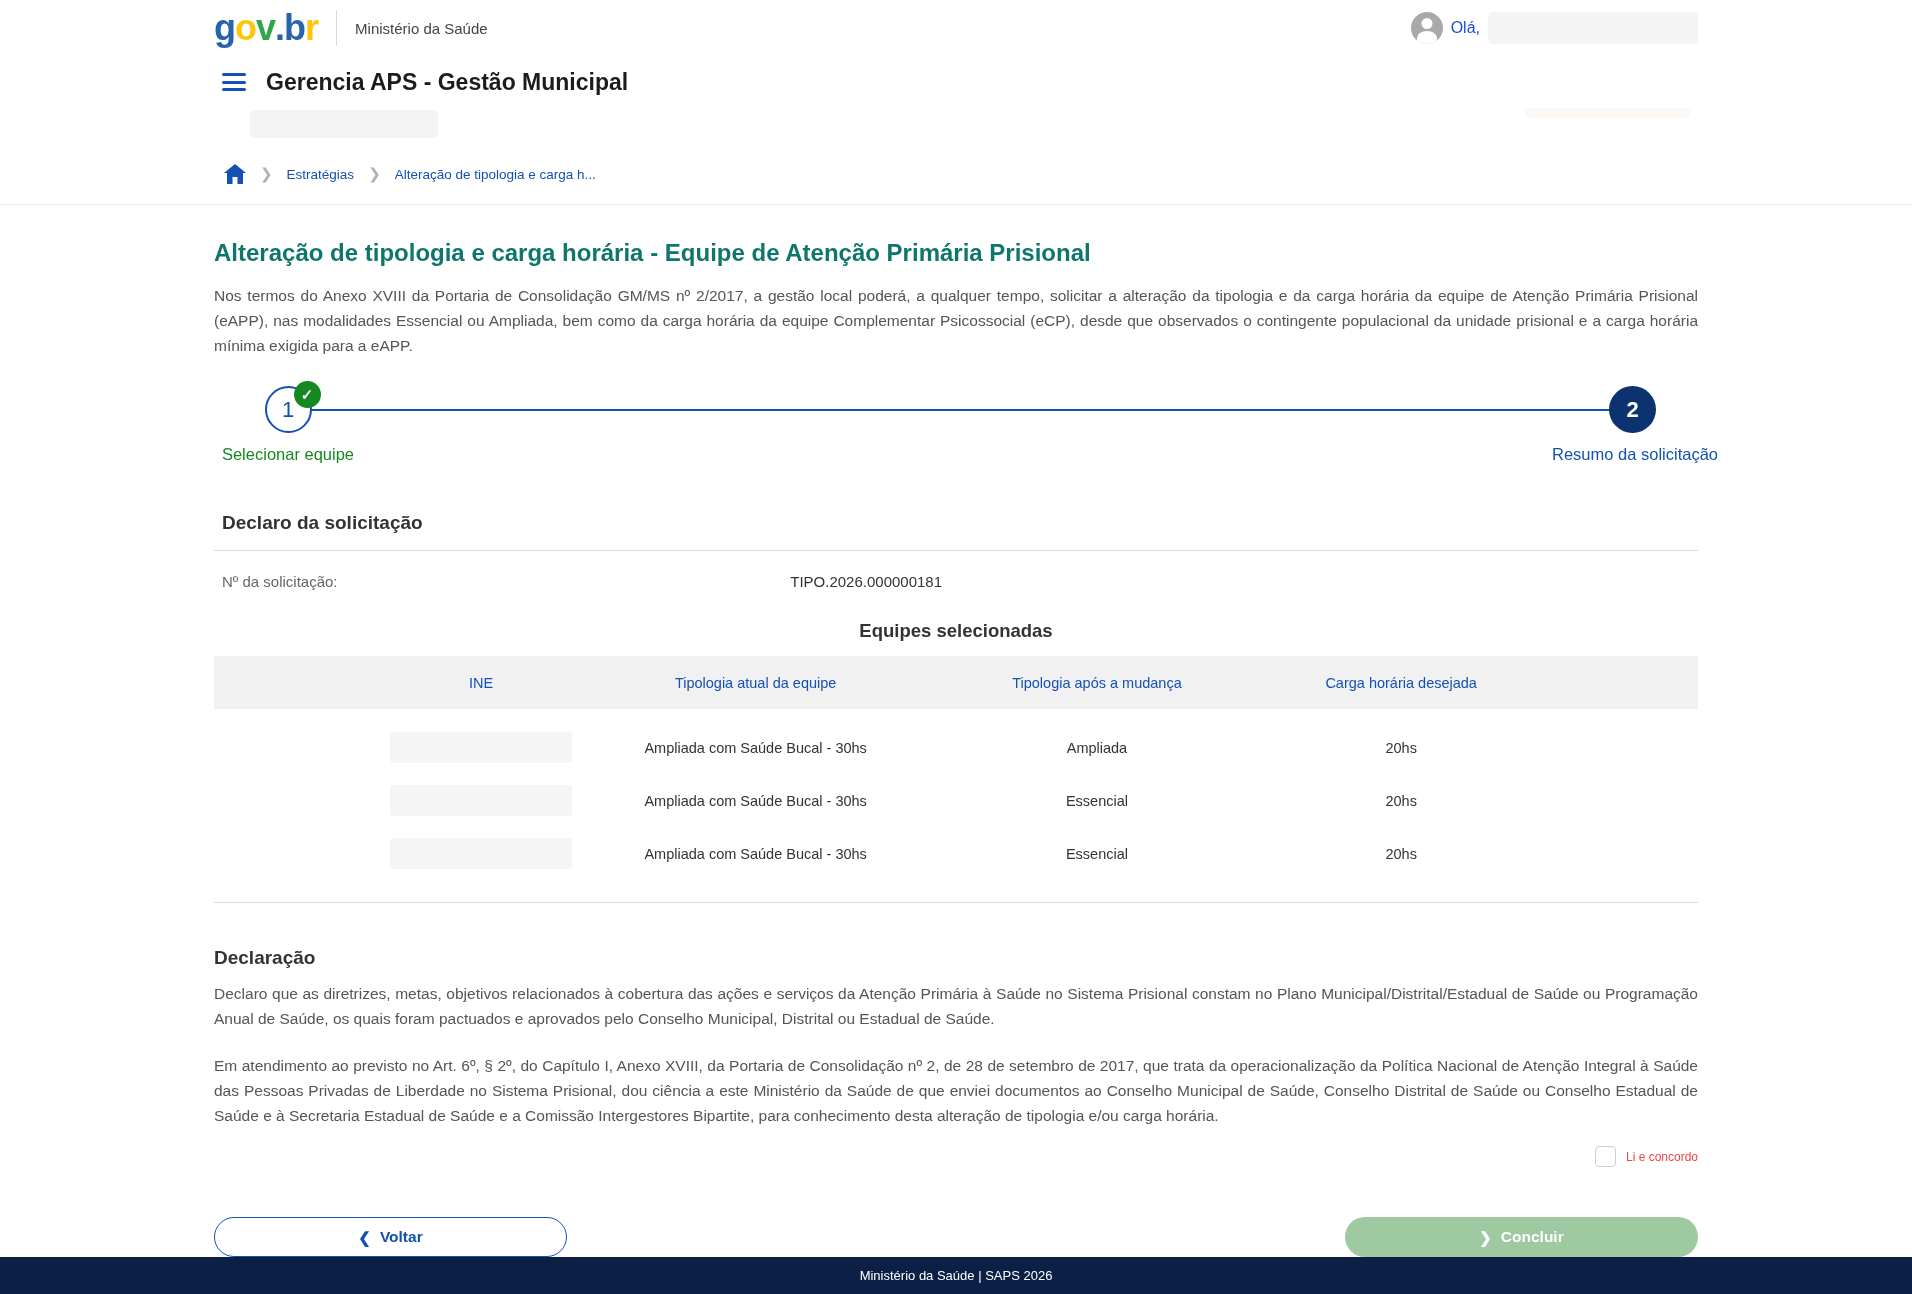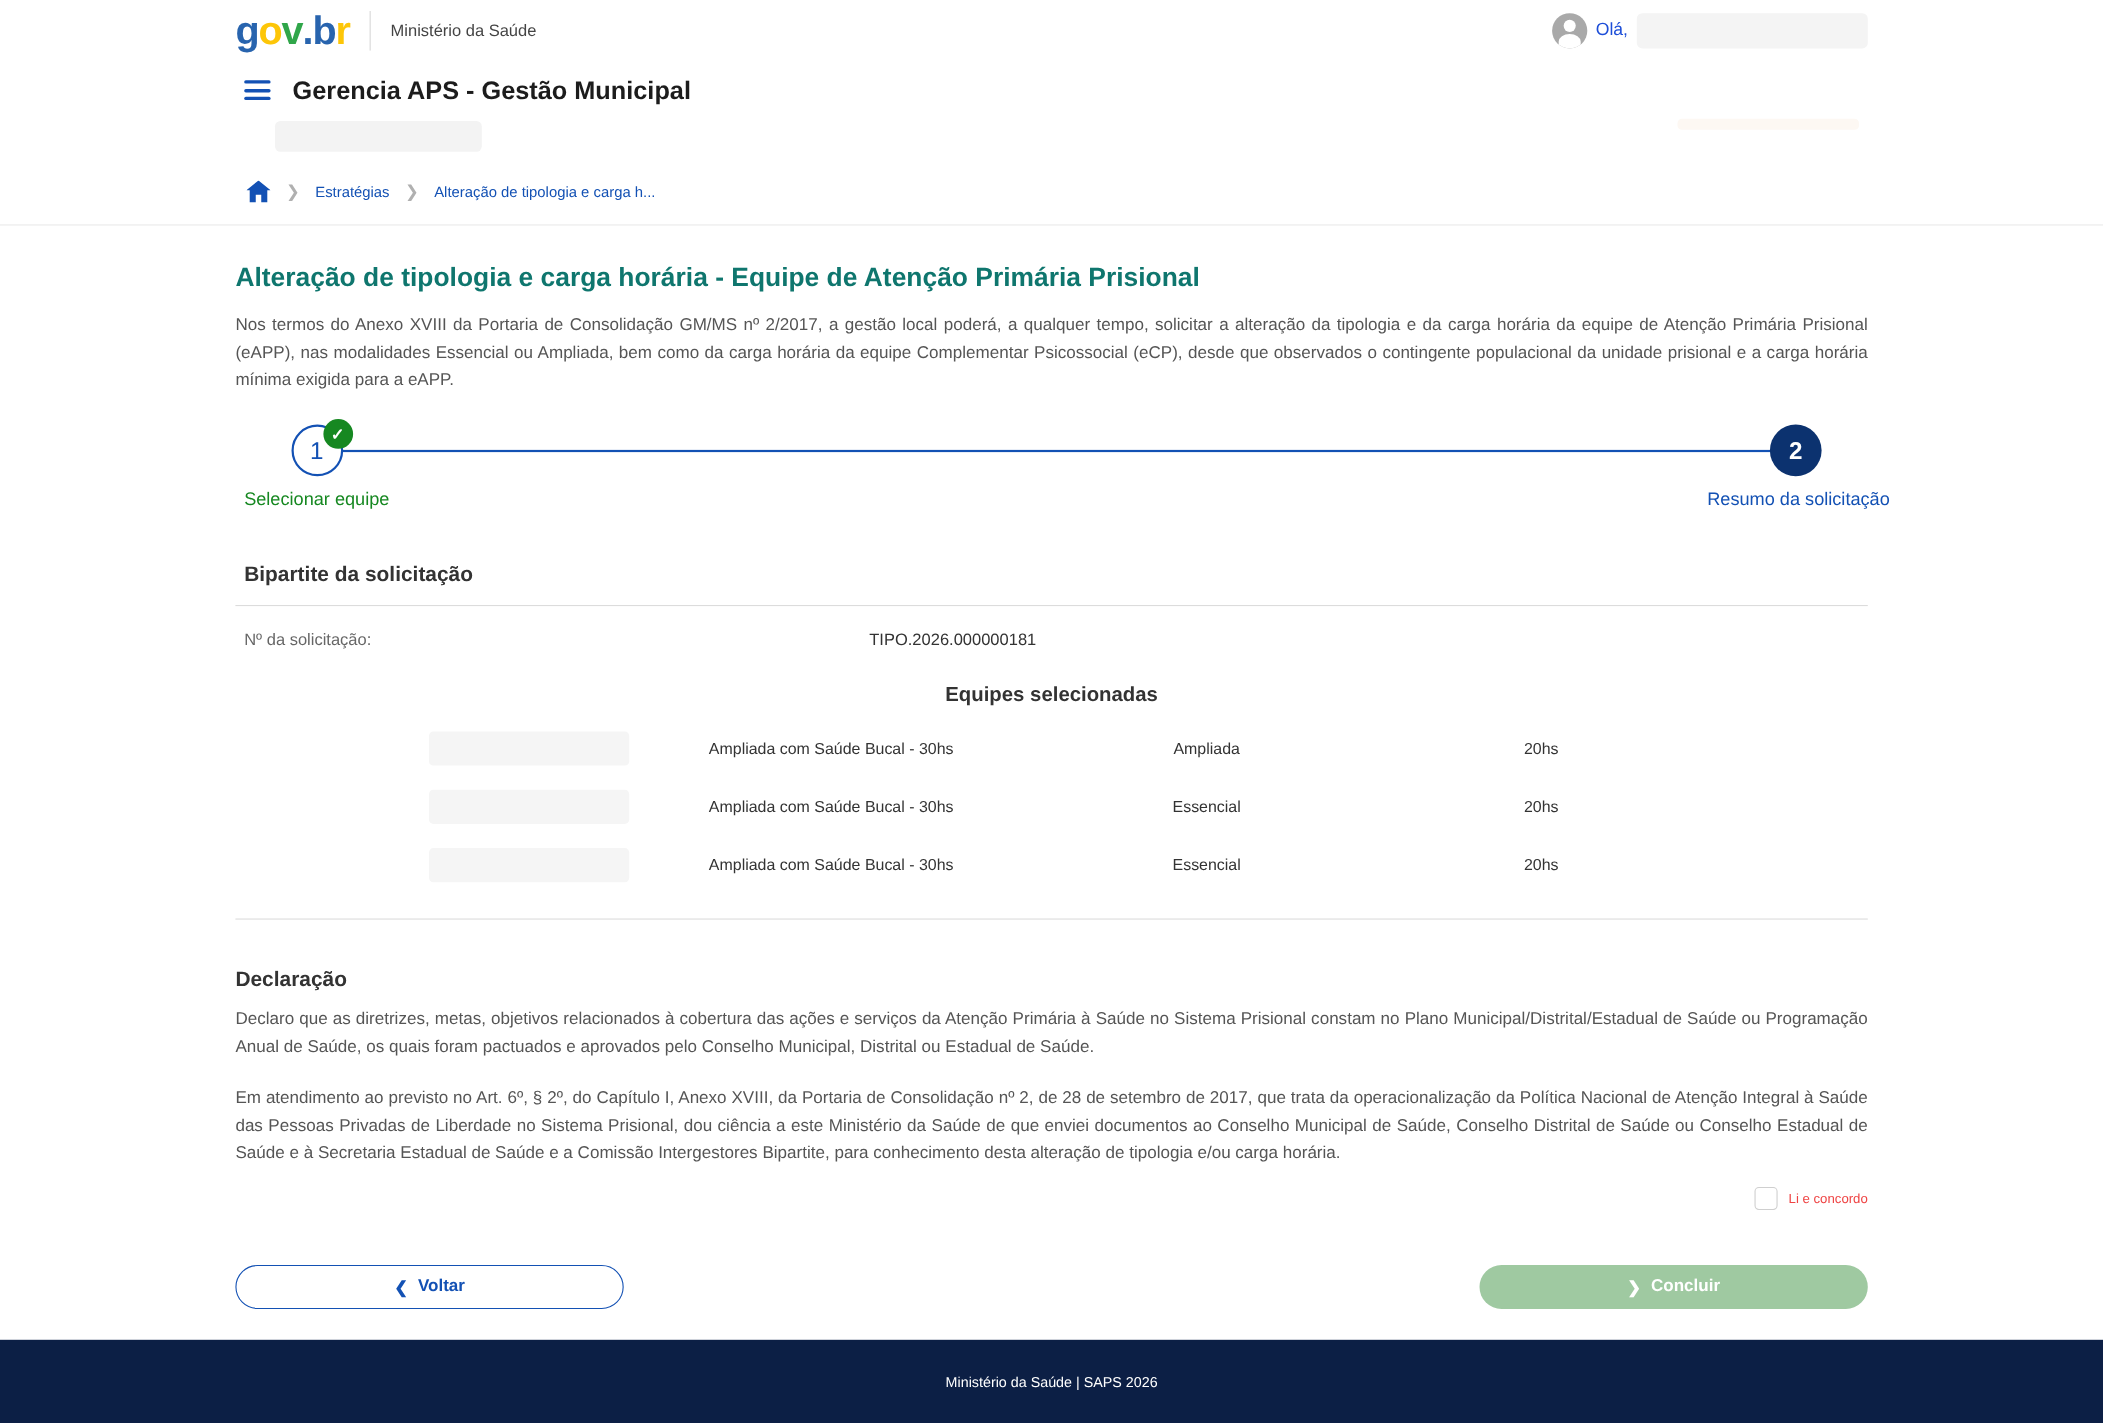--- a/index.html
+++ b/index.html
@@ -164,28 +164,36 @@
         <div class="step-label label-done">Selecionar equipe</div>
       </div>
       <div class="step step-2">
         <div class="circle circle-active">
           <span>2</span>
         </div>
         <div class="step-label label-active">Resumo da solicitação</div>
       </div>
     </div>
 
-    <h2 class="section-heading">Bipartite da solicitação</h2>
+    <h2 class="section-heading">Declaro da solicitação</h2>
     <div class="divider"></div>
     <div class="detail-row">
       <span class="detail-label">Nº da solicitação:</span>
       <span class="detail-value">TIPO.2026.000000181</span>
     </div>
 
     <h3 class="teams-heading">Equipes selecionadas</h3>
+    <div class="teams-header">
+      <div class="th"></div>
+      <div class="th">INE</div>
+      <div class="th">Tipologia atual da equipe</div>
+      <div class="th">Tipologia após a mudança</div>
+      <div class="th">Carga horária desejada</div>
+      <div class="th"></div>
+    </div>
 
     <div class="teams-row" style="margin-top:12px;">
       <div class="td"></div>
       <div class="td">
           <span class="redacted-ine" style="display:block"></span>
         </div>
       <div class="td">Ampliada com Saúde Bucal - 30hs</div>
       <div class="td">Ampliada</div>
       <div class="td">20hs</div>
       <div class="td"></div>

